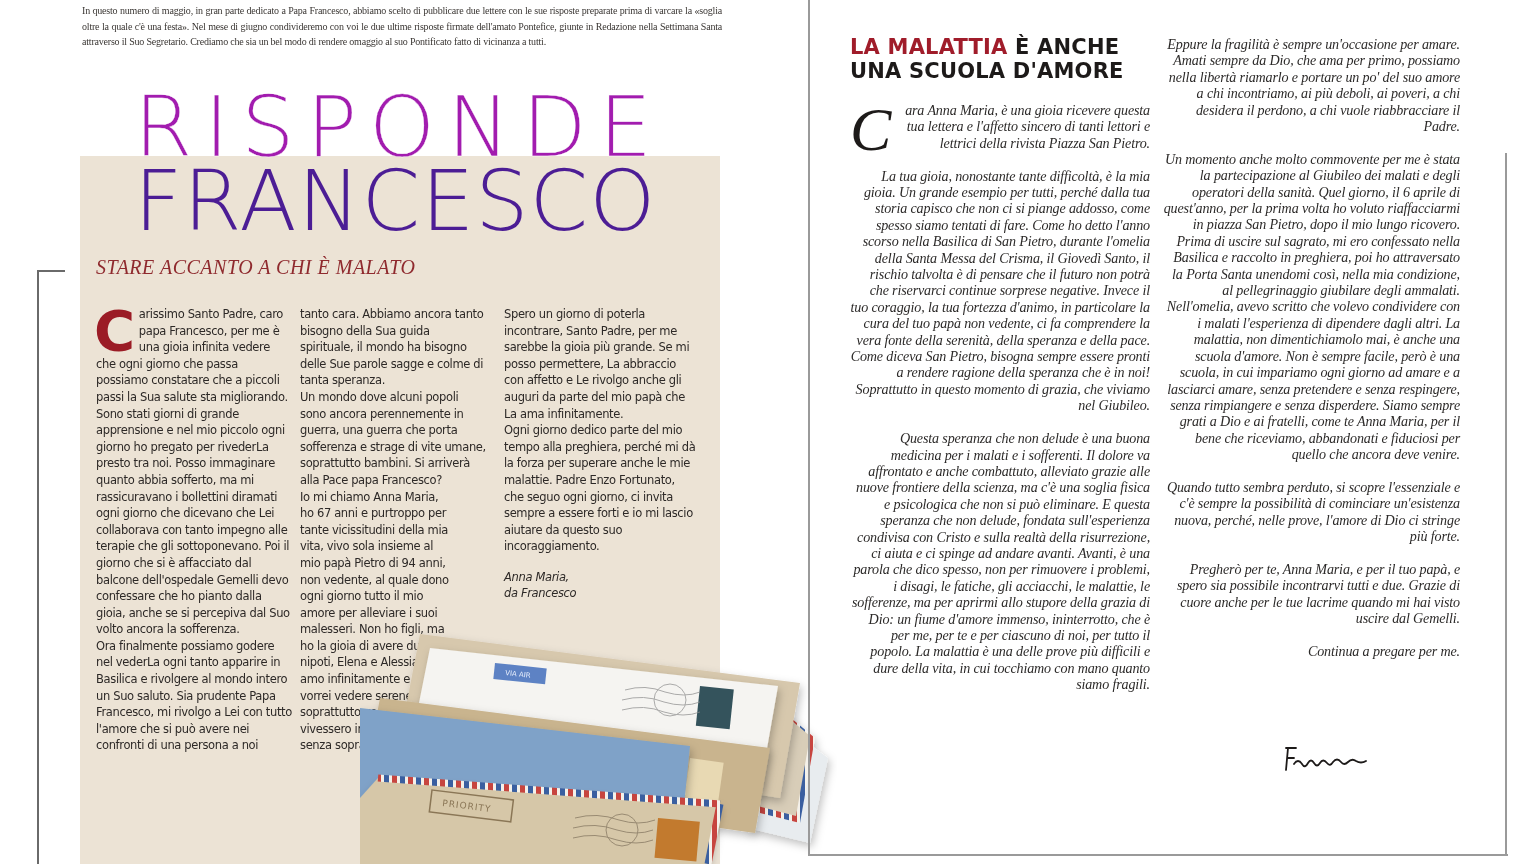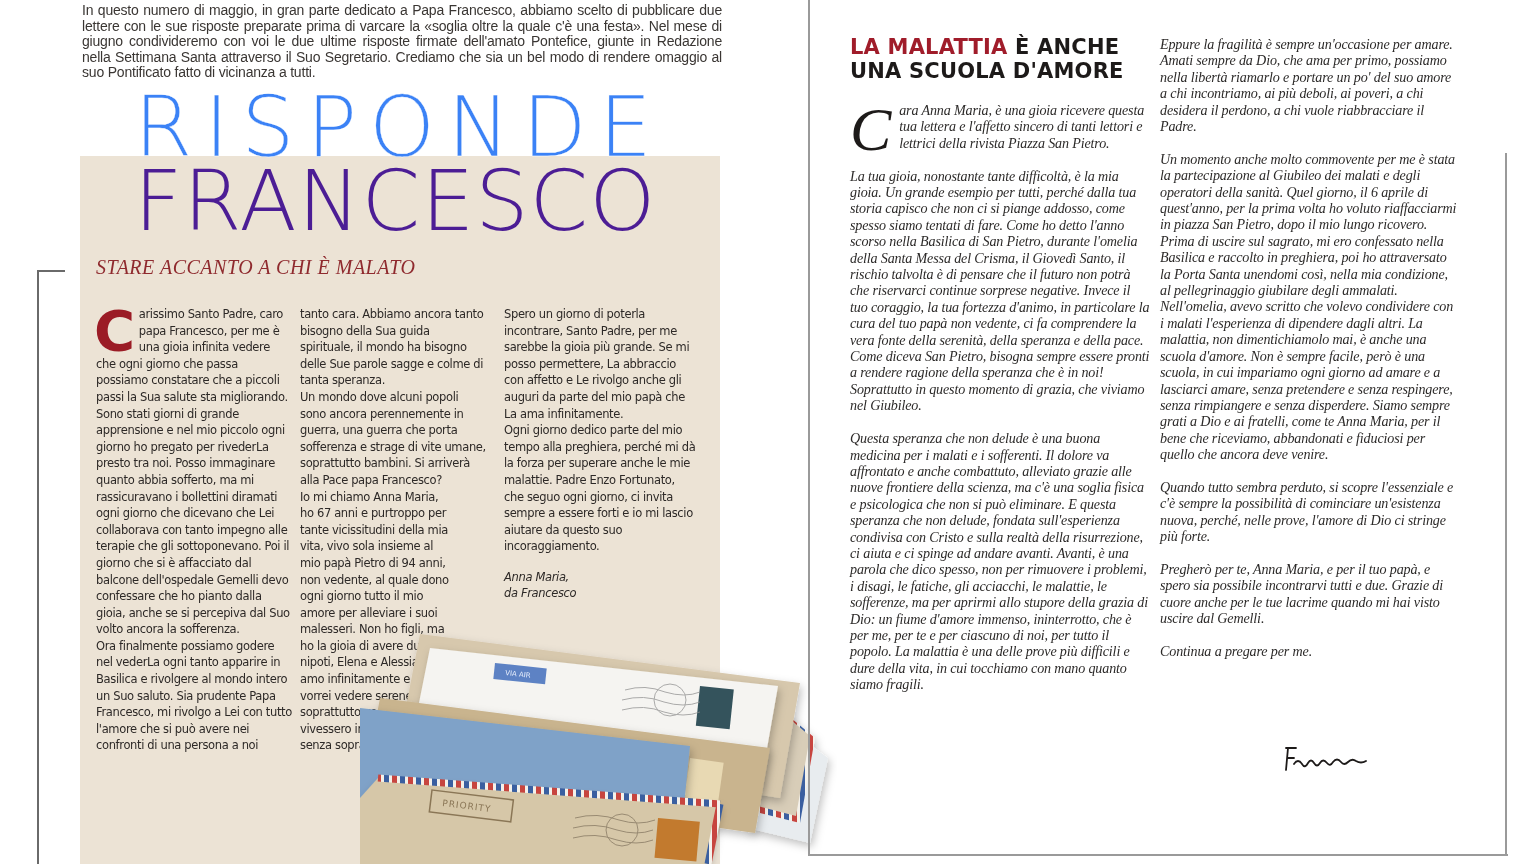--- a/index.html
+++ b/index.html
@@ -2,31 +2,31 @@
 <html><head>
 <meta charset="utf-8">
 <style>
   * { box-sizing: border-box; margin: 0; padding: 0; }
   html, body { width: 1536px; height: 864px; overflow: hidden; background: #ffffff; }
   body { position: relative; font-family: "Liberation Sans", sans-serif; color: #2a2624; }
 
   
   .intro {
     position: absolute; left: 82px; top: 3px; width: 640px;
-    font-family: Liberation Sans, sans-serif; font-size: 14px; line-height: 15.6px;
+    font-family: Liberation Serif, serif; font-size: 10px; line-height: 15.6px;
     color: #3a3633; text-align: justify; letter-spacing: -0.2px;
   }
   .beige {
     position: absolute; left: 80px; top: 156px; width: 640px; height: 708px;
     background: #ece3d5;
   }
   .title-1 {
     position: absolute; left: 134px; top: 82px;
     font-family: "DejaVu Sans", sans-serif; font-weight: 200; font-size: 84px;
-    letter-spacing: 12px; color: #3b82f6; line-height: 90px;
+    letter-spacing: 12px; color: #a21caf; line-height: 90px;
     -webkit-text-stroke: 0.3px #ffffff;
   }
   .title-2 {
     position: absolute; left: 134px; top: 156px;
     font-family: "DejaVu Sans", sans-serif; font-weight: 200; font-size: 84px;
     letter-spacing: 1px; color: #4c1d95; line-height: 90px;
   }
   .subtitle {
     position: absolute; left: 96px; top: 256px;
     font-family: "Liberation Serif", serif; font-style: italic; font-size: 20px;
@@ -67,21 +67,21 @@
     font-family: "DejaVu Sans", sans-serif; font-weight: 700; font-size: 21px;
     line-height: 23.5px; color: #1d1a19; letter-spacing: 0.2px;
   }
   .resp-title .red { color: #a01c2a; text-align: right; }
 
   .resp-col {
     position: absolute; width: 300px;
     font-family: "Liberation Serif", serif; font-style: italic; font-size: 14.1px;
     line-height: 16.4px; color: #2c2a29; letter-spacing: -0.15px;
   }
-  .resp-col p { margin: 0 0 16.4px 0; }
+  .resp-col p { margin: 0 0 16.4px 0; text-align: right; }
   .rc1 { left: 850px; top: 102px; }
   .rc2 { left: 1160px; top: 36px; }
   .dropcap-serif {
     float: left; font-family: "Liberation Serif", serif; font-style: italic;
     font-size: 62px; line-height: 50px; color: #1d1a19; margin: 2px 8px 0 0;
   }
   .pope-signature { position: absolute; left: 1282px; top: 744px; width: 110px; height: 30px; }
 </style>
 </head>
 <body>

